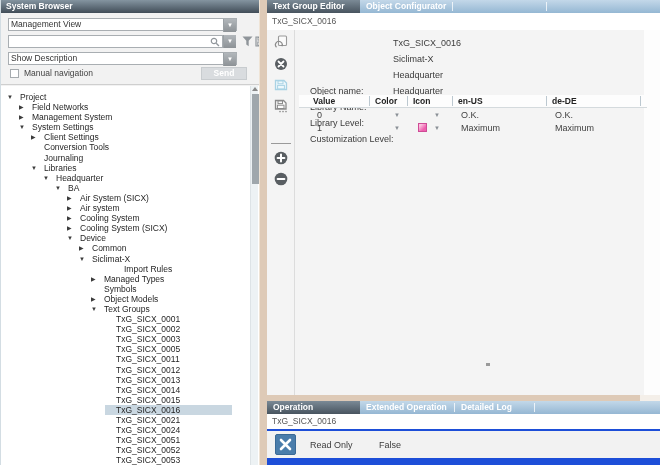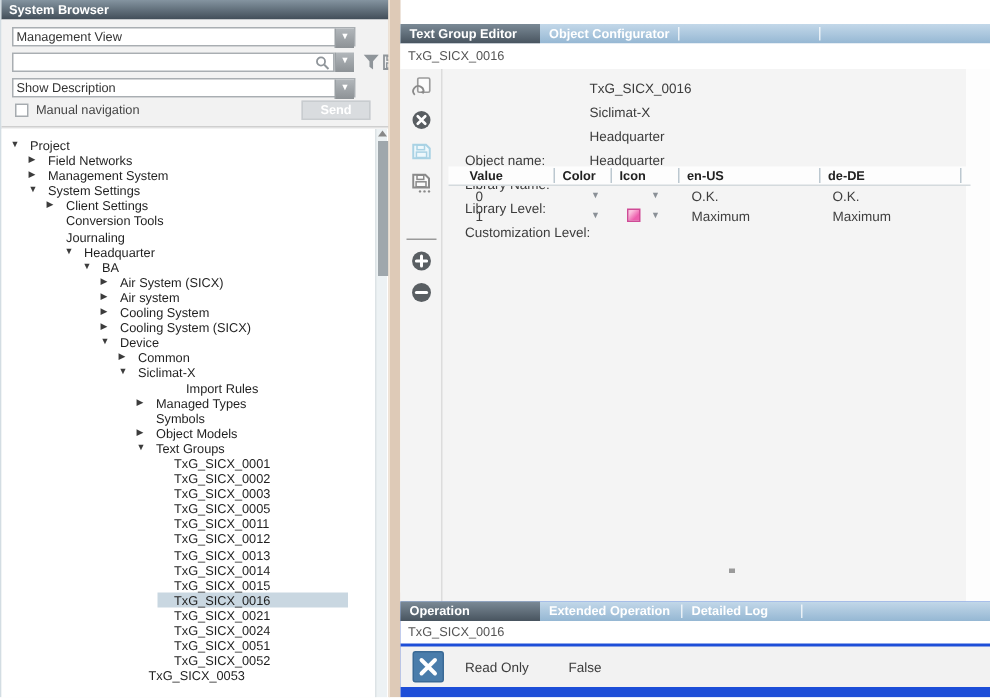--- a/index.html
+++ b/index.html
@@ -56,21 +56,21 @@
   .scroll-thumb { position:absolute; top:8px; left:0.5px; width:7px; height:90px;
     background:#9fa7ac; }
   
   .vsplitter { position:absolute; left:259px; top:0; width:8px; height:465px;
     background:#decab7; border-left:1px solid #efe4d6; }
   .hsplitter { position:absolute; left:267px; top:395px; width:393px; height:6px;
     background:#decab7; }
   .hsplitter-notch { position:absolute; right:0; top:0; width:20px; height:6px;
     background:#f4efe9; }
   
-  .editor-panel { position:absolute; left:267px; top:16px; width:393px; height:395px;
+  .editor-panel { position:absolute; left:267px; top:0; width:393px; height:395px;
     background:#fff; }
   .crumb { position:absolute; left:0; right:0; height:17px; background:#fff;
     font-size:8.5px; color:#555; line-height:17px; padding-left:5px; }
   .editor-body { position:absolute; left:0; top:30px; right:0; bottom:0;
     background:#f4f4f4; }
   .editor-body .right-white { position:absolute; top:0; bottom:0; left:377px;
     right:0; background:#fdfdfd; }
   .etoolbar { position:absolute; left:0; top:0; bottom:0; width:28px;
     border-right:1px solid #dcdcdc; }
   .tool { position:absolute; left:7px; width:14px; height:14px; }
@@ -174,20 +174,24 @@
         </div>
         <div class="tree-row">
           <span class="arrow" style="left: 30px;"></span>
           <span class="lbl" style="left: 43px;">Conversion Tools</span>
         </div>
         <div class="tree-row">
           <span class="arrow" style="left: 30px;"></span>
           <span class="lbl" style="left: 43px;">Journaling</span>
         </div>
         <div class="tree-row">
+          <span class="arrow" style="left: 30px;">▼</span>
+          <span class="lbl" style="left: 43px;">Libraries</span>
+        </div>
+        <div class="tree-row">
           <span class="arrow" style="left: 42px;">▼</span>
           <span class="lbl" style="left: 55px;">Headquarter</span>
         </div>
         <div class="tree-row">
           <span class="arrow" style="left: 54px;">▼</span>
           <span class="lbl" style="left: 67px;">BA</span>
         </div>
         <div class="tree-row">
           <span class="arrow" style="left: 66px;">▶</span>
           <span class="lbl" style="left: 79px;">Air System (SICX)</span>
@@ -288,21 +292,21 @@
         <div class="tree-row">
           <span class="arrow" style="left: 102px;"></span>
           <span class="lbl" style="left: 115px;">TxG_SICX_0051</span>
         </div>
         <div class="tree-row">
           <span class="arrow" style="left: 102px;"></span>
           <span class="lbl" style="left: 115px;">TxG_SICX_0052</span>
         </div>
         <div class="tree-row">
           <span class="arrow" style="left: 102px;"></span>
-          <span class="lbl" style="left: 98px;">TxG_SICX_0053</span>
+          <span class="lbl" style="left: 115px;">TxG_SICX_0053</span>
         </div>
       </div>
 
     <div class="scrollbar">
       <div class="scroll-up"></div>
       <div class="scroll-thumb"></div>
     </div>
   </div>
 
   <div class="vsplitter"></div>

